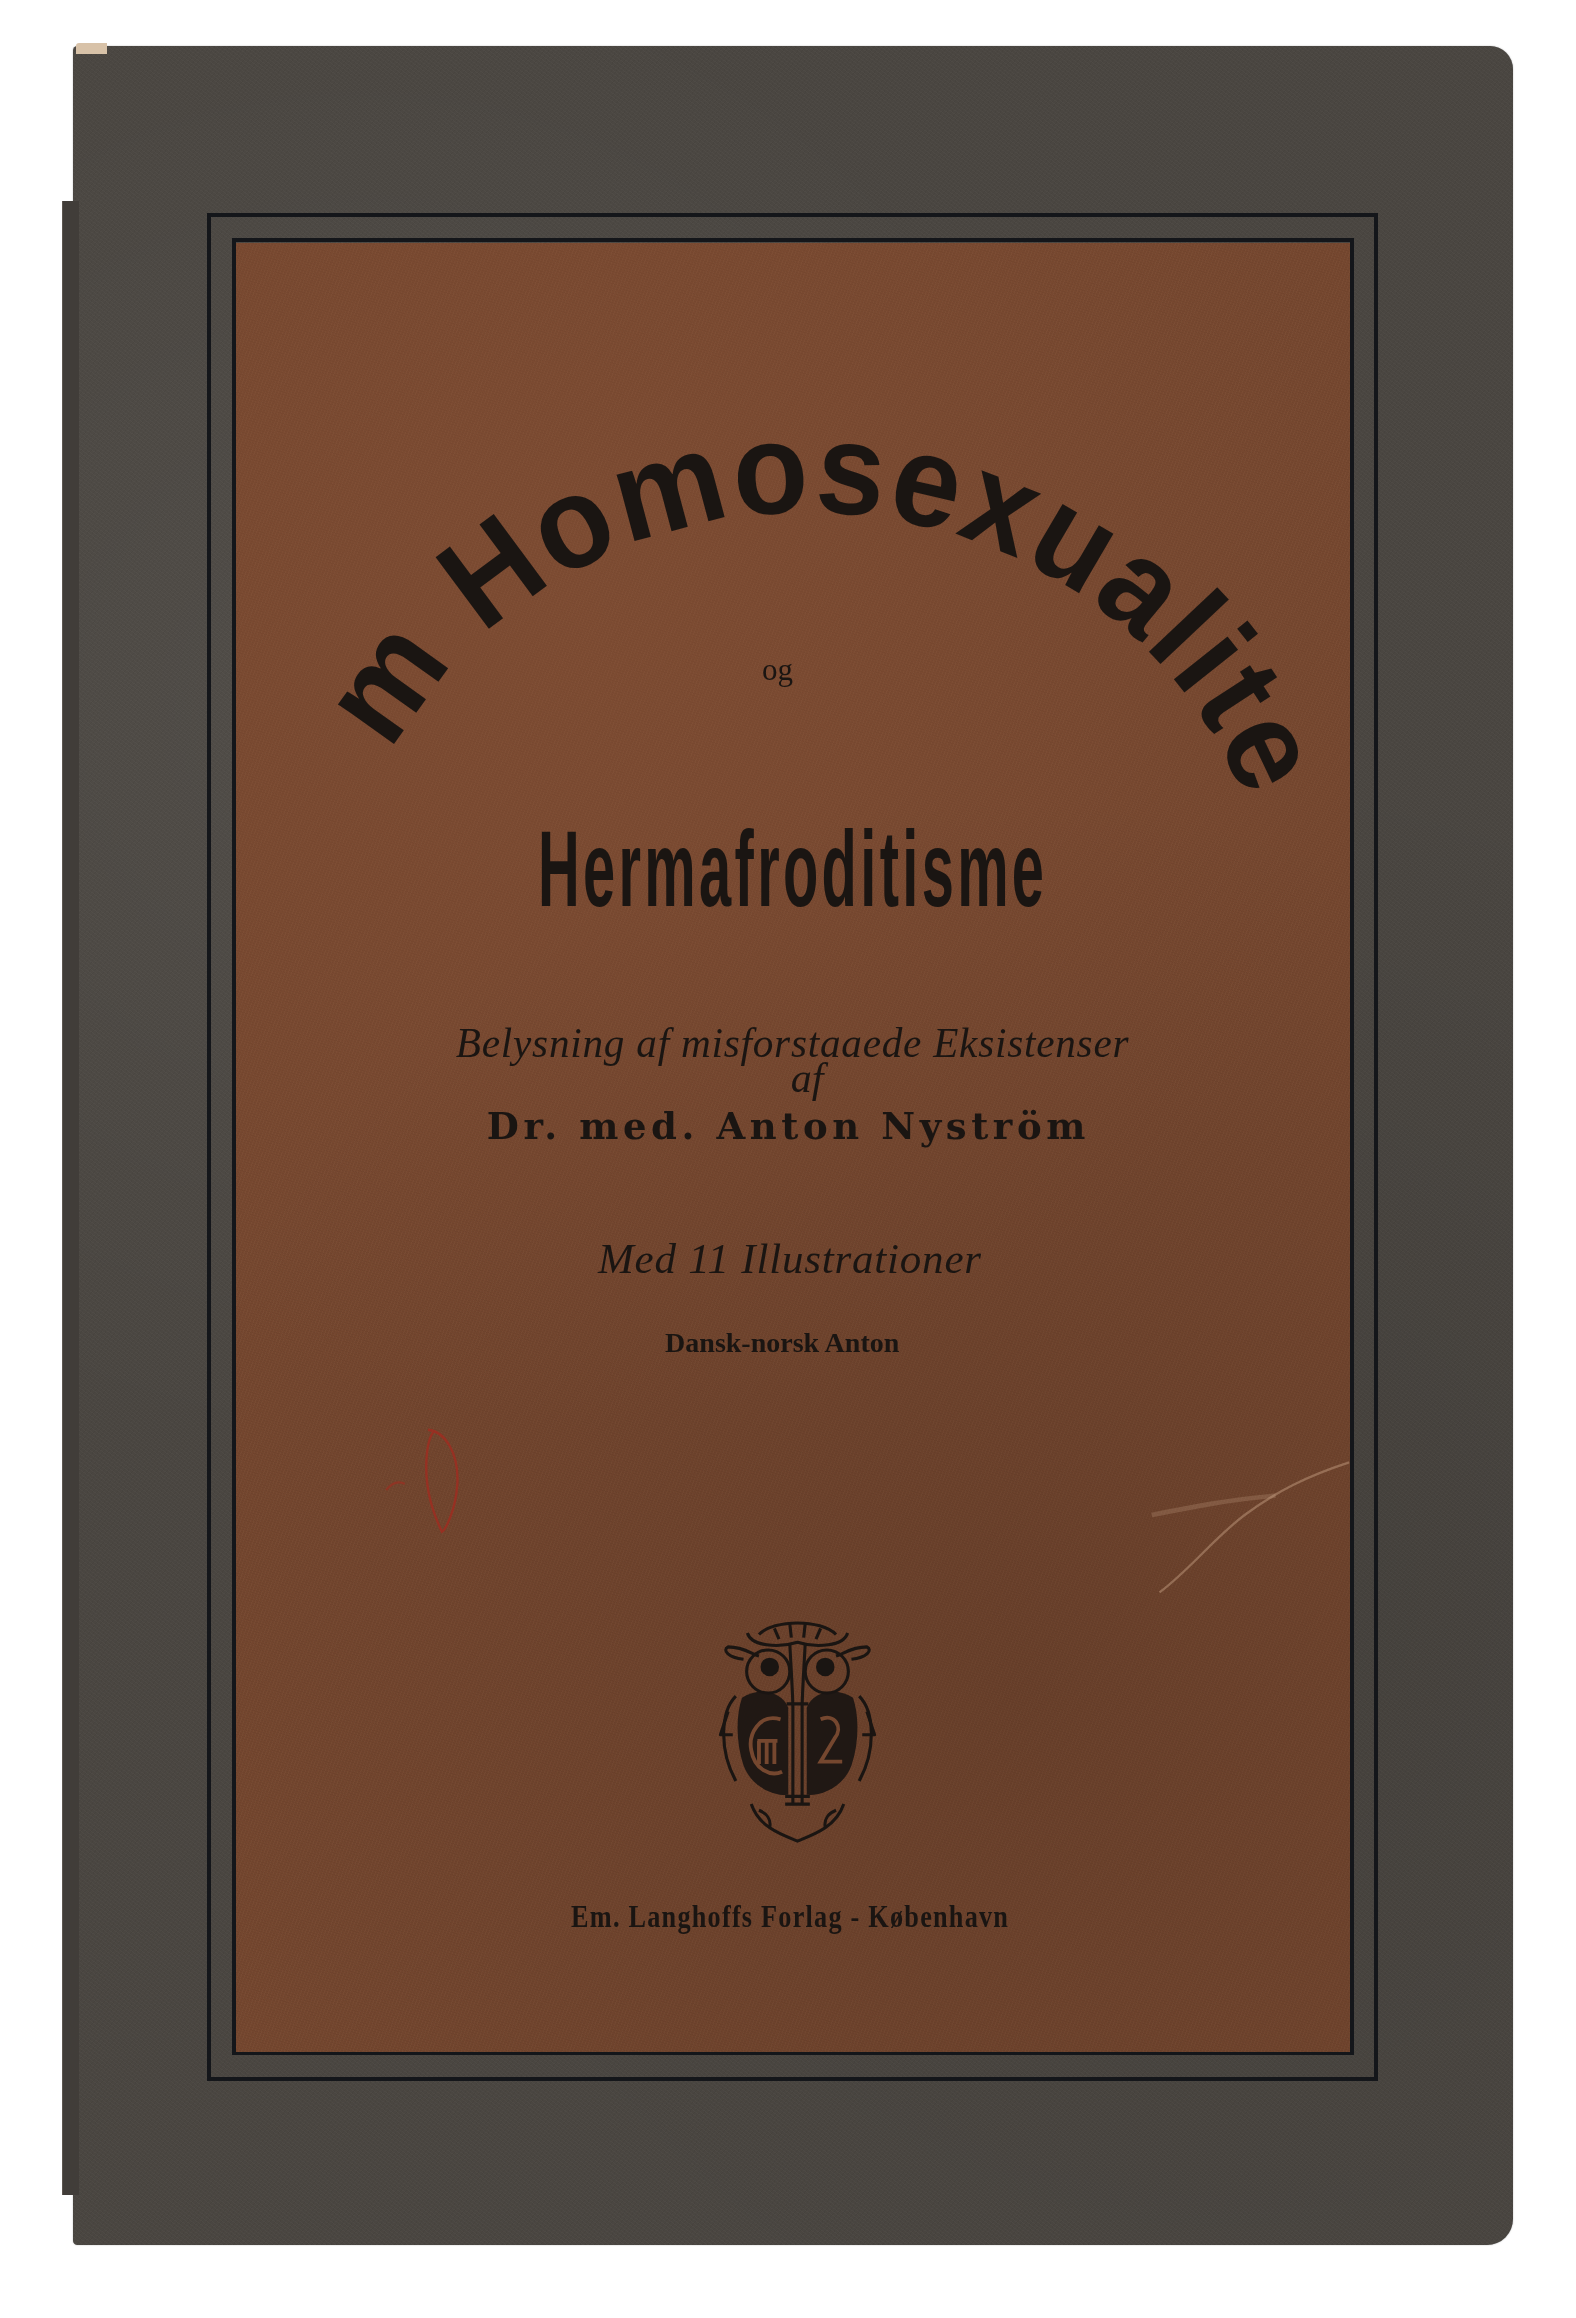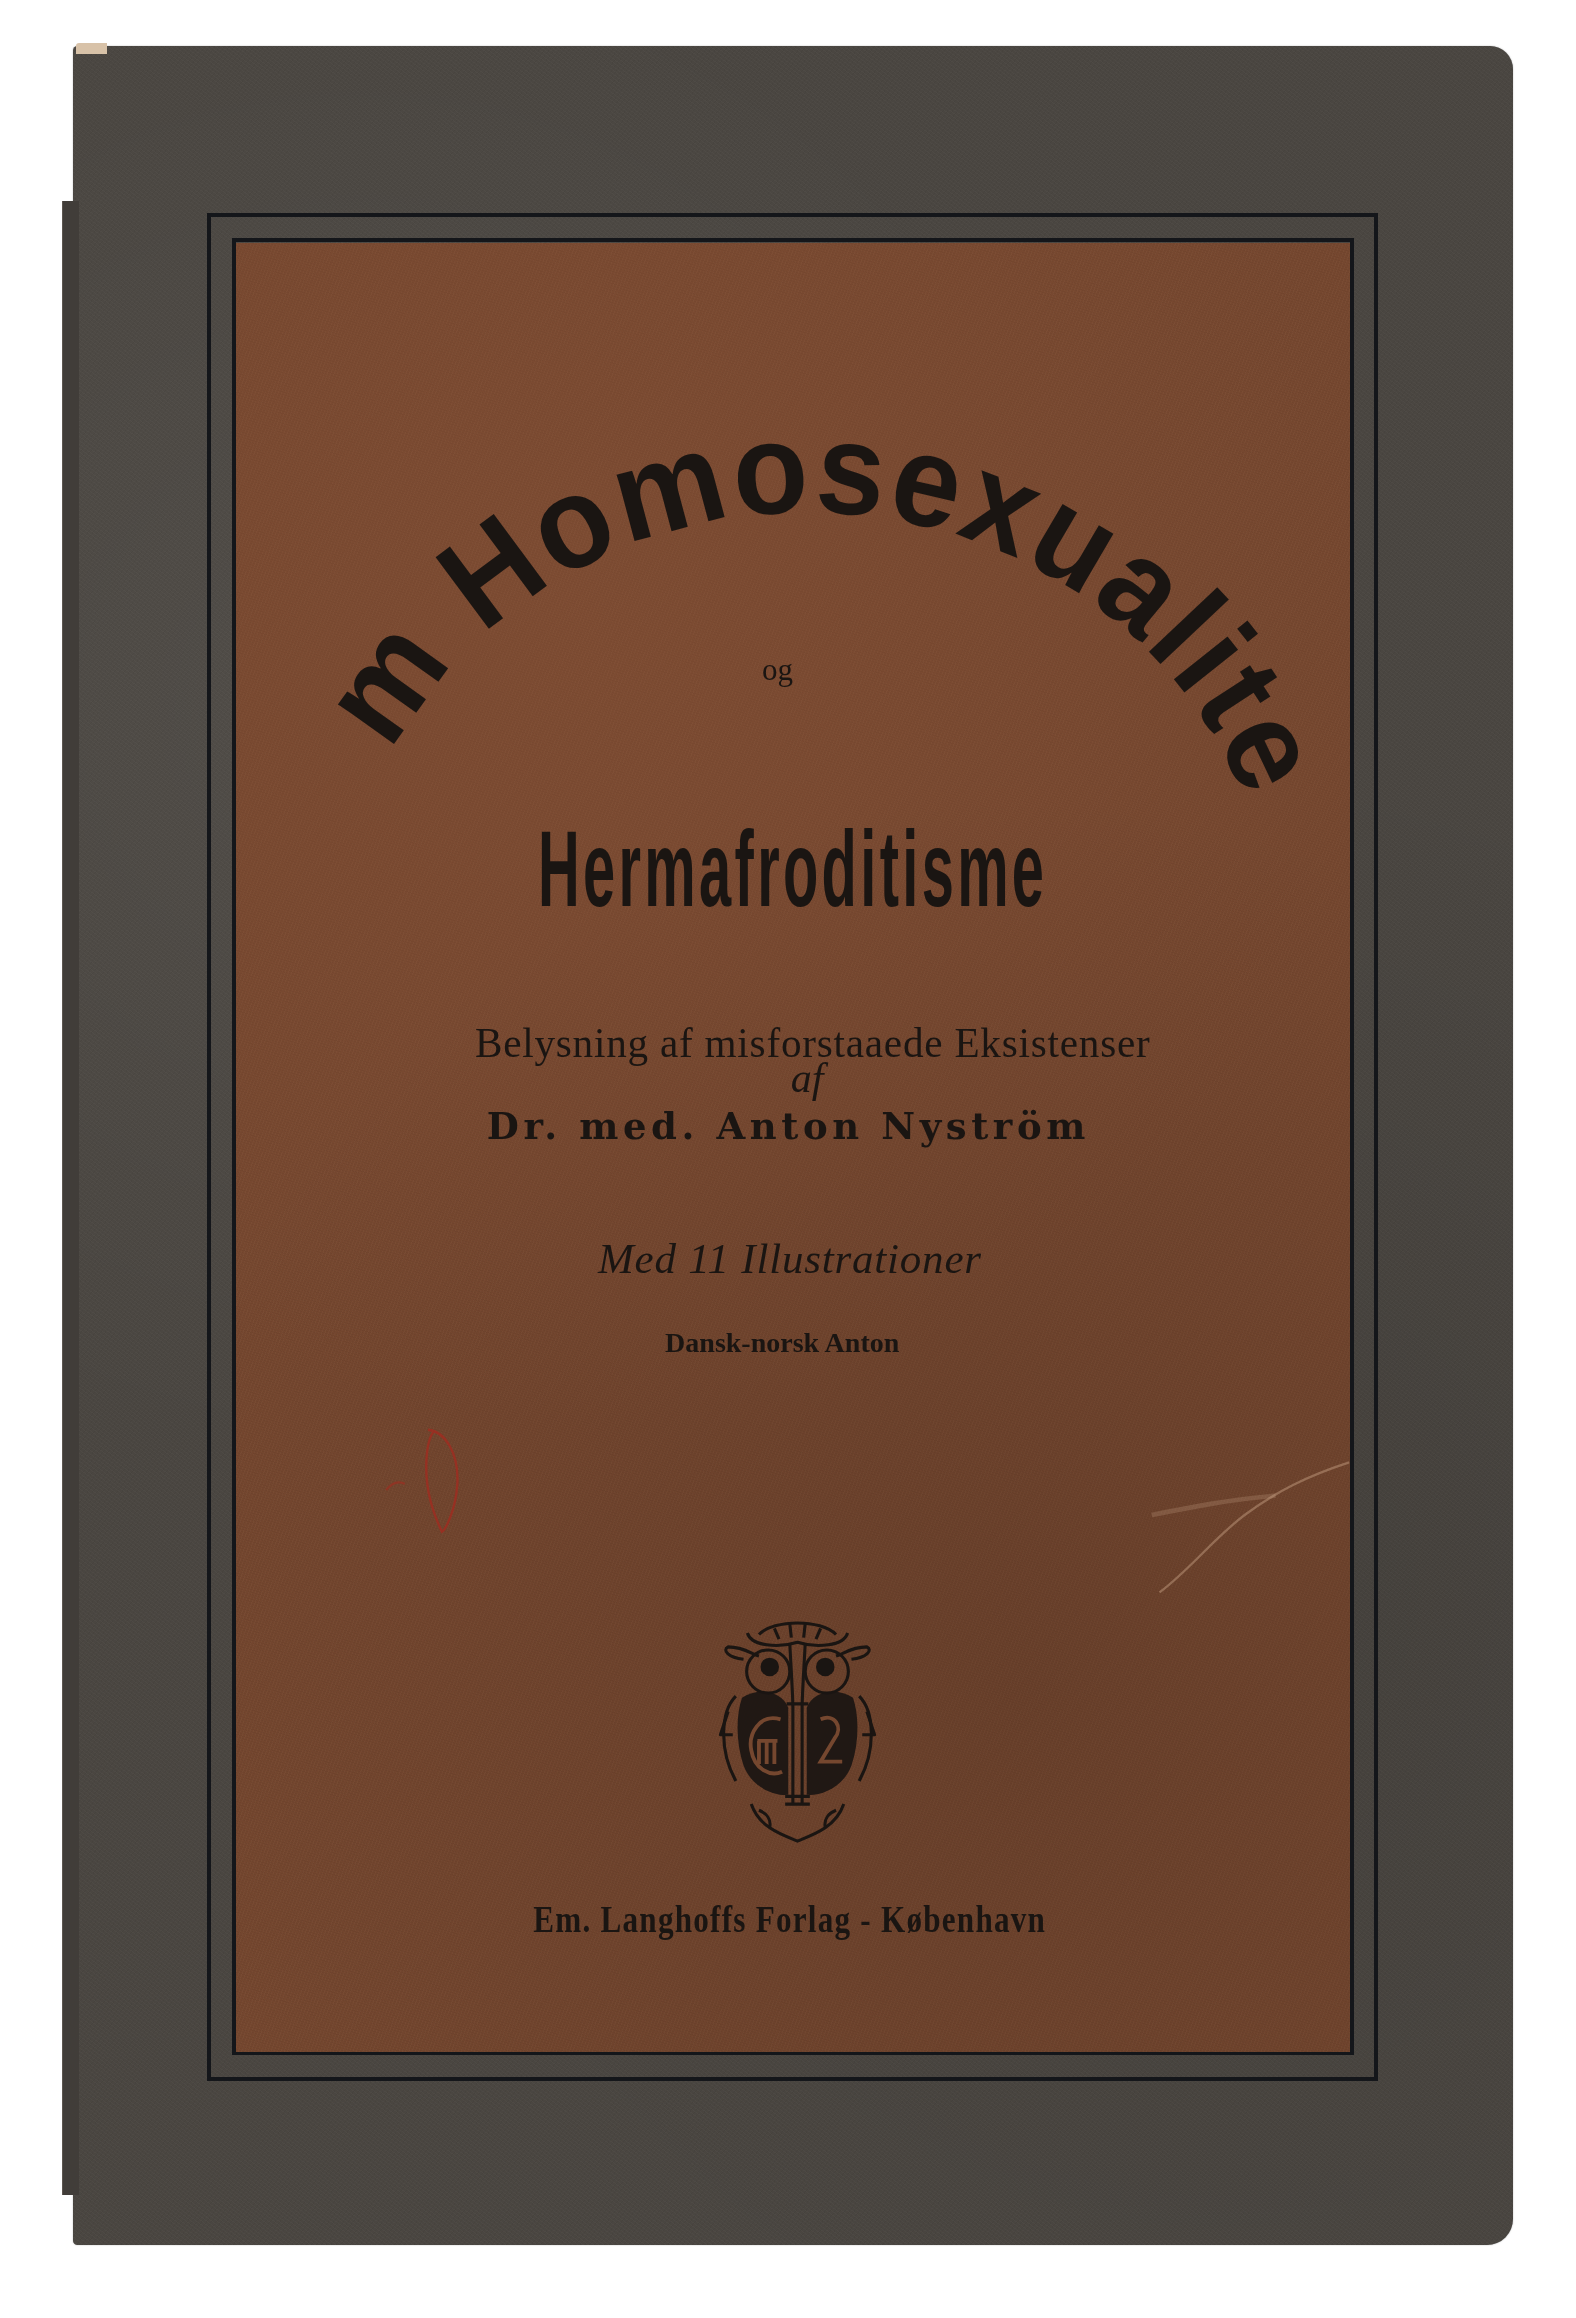--- a/index.html
+++ b/index.html
@@ -108,23 +108,23 @@
     }
     .subtitle-main span {
       display: inline-block;
       transform: scaleX(0.54);
       transform-origin: center;
       letter-spacing: 6.2px;
     }
     .tagline {
       top: 1022px;
       font-family: "Liberation Serif", serif;
+      font-style: italic;
       font-size: 42px;
       letter-spacing: 0.8px;
-      margin-left: 20px;
     }
     .tagline span {
       display: inline-block;
       transform: scaleX(0.98);
     }
     .by {
       top: 1057px;
       font-family: "Liberation Serif", serif;
       font-style: italic;
       font-size: 42px;
@@ -150,21 +150,21 @@
       top: 1329px;
       font-family: "Liberation Serif", serif;
       font-weight: bold;
       font-size: 28px;
       margin-left: -10.8px;
     }
     .publisher {
       top: 1900px;
       font-family: "Liberation Serif", serif;
       font-weight: bold;
-      font-size: 38px;
+      font-size: 32px;
       margin-left: -3.1px;
     }
     .publisher span {
       display: inline-block;
       transform: scaleX(0.82);
       letter-spacing: 1.5px;
     }
 
     .owl {
       position: absolute;

